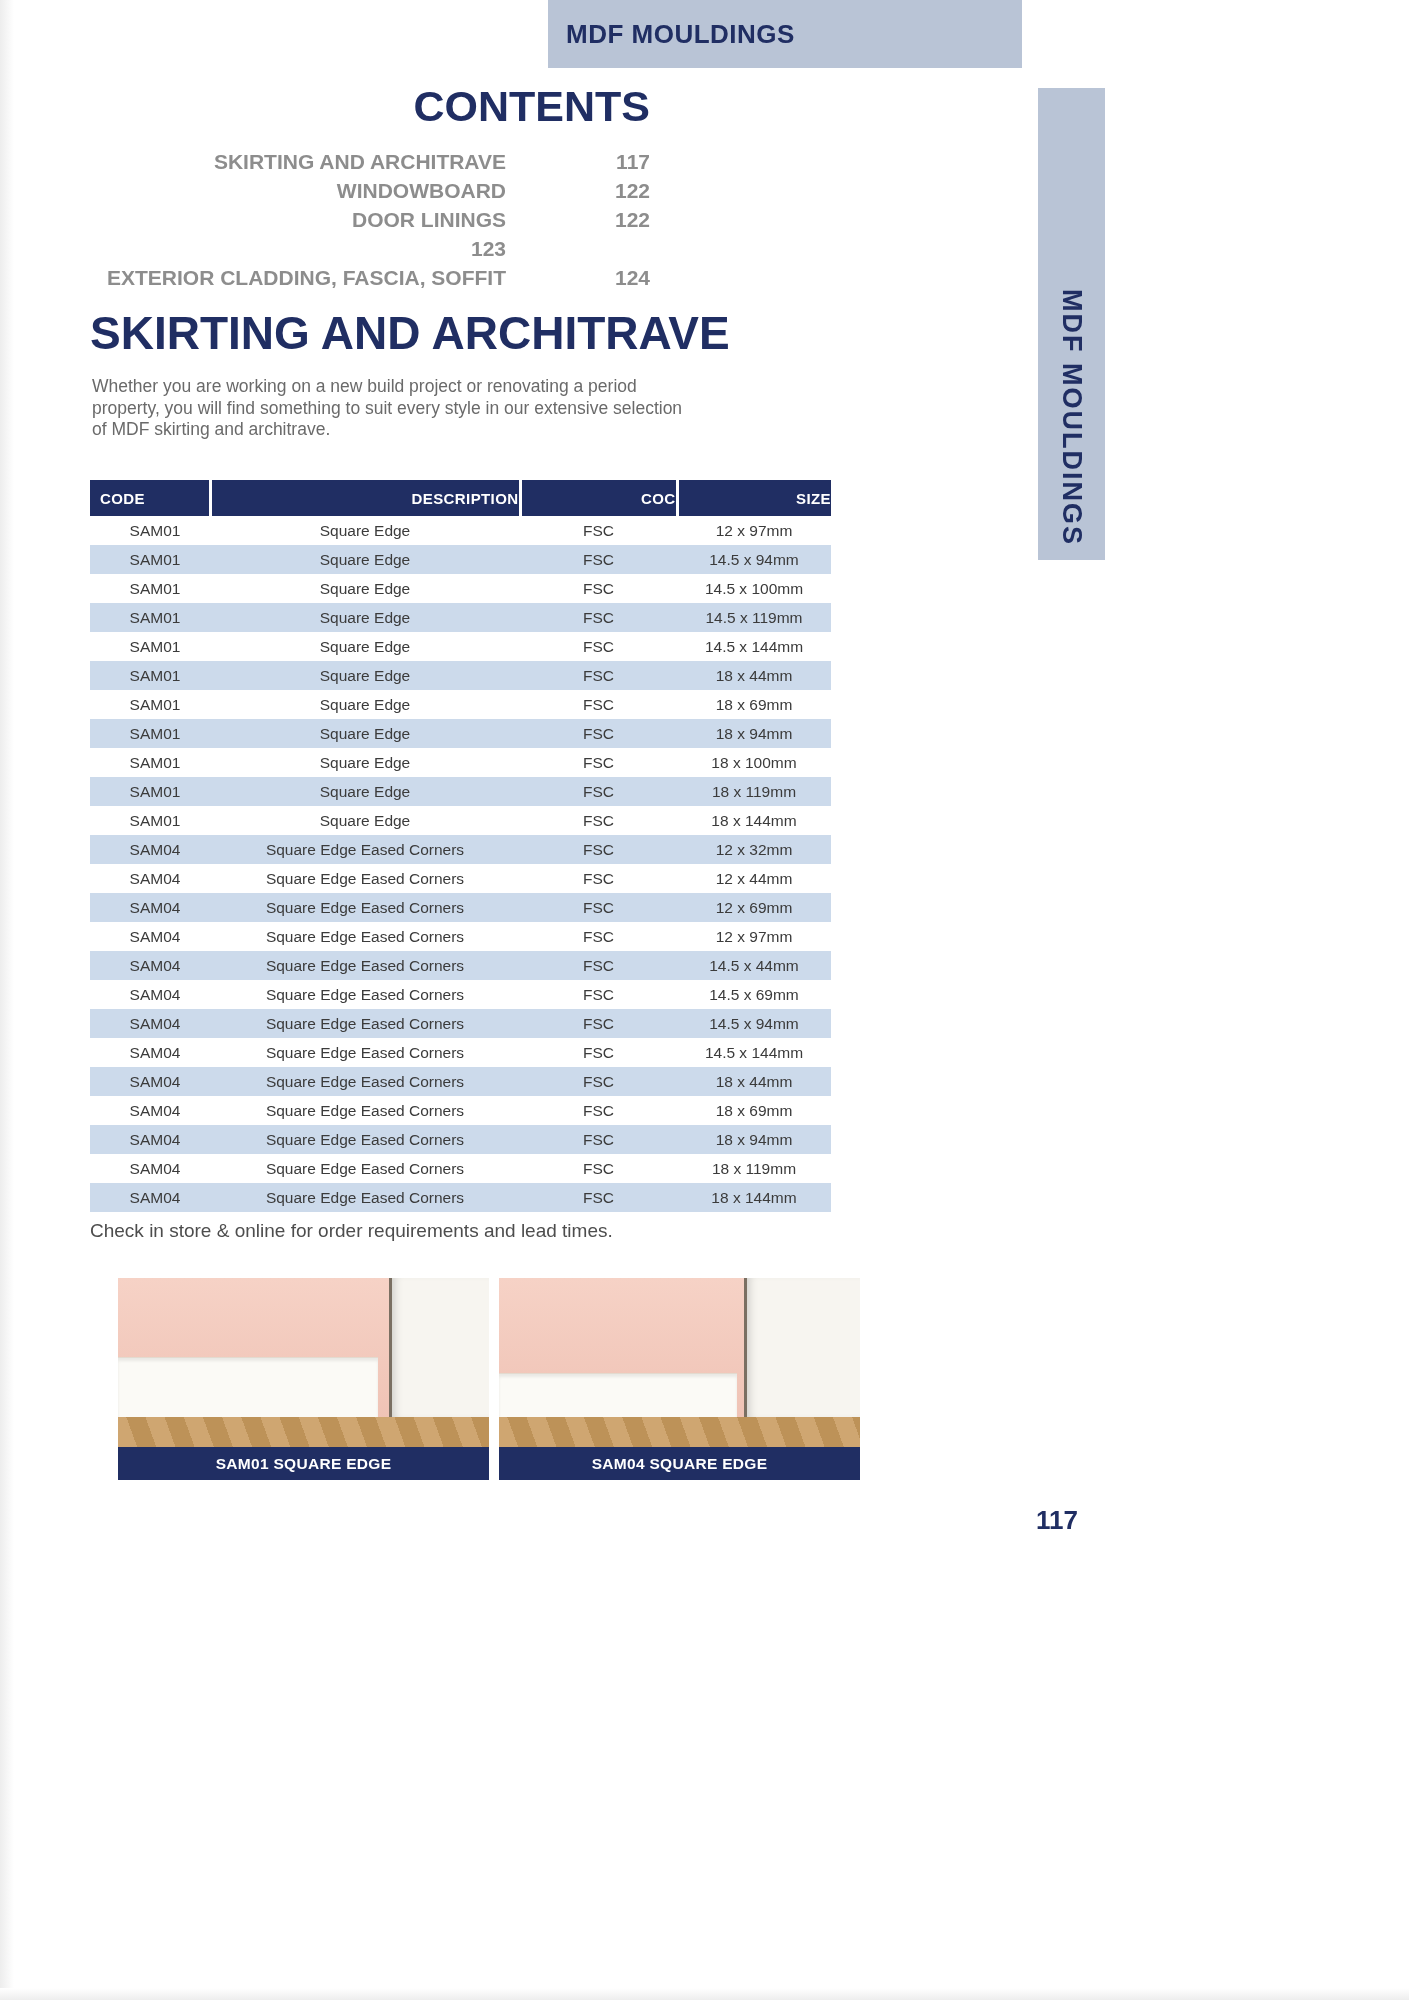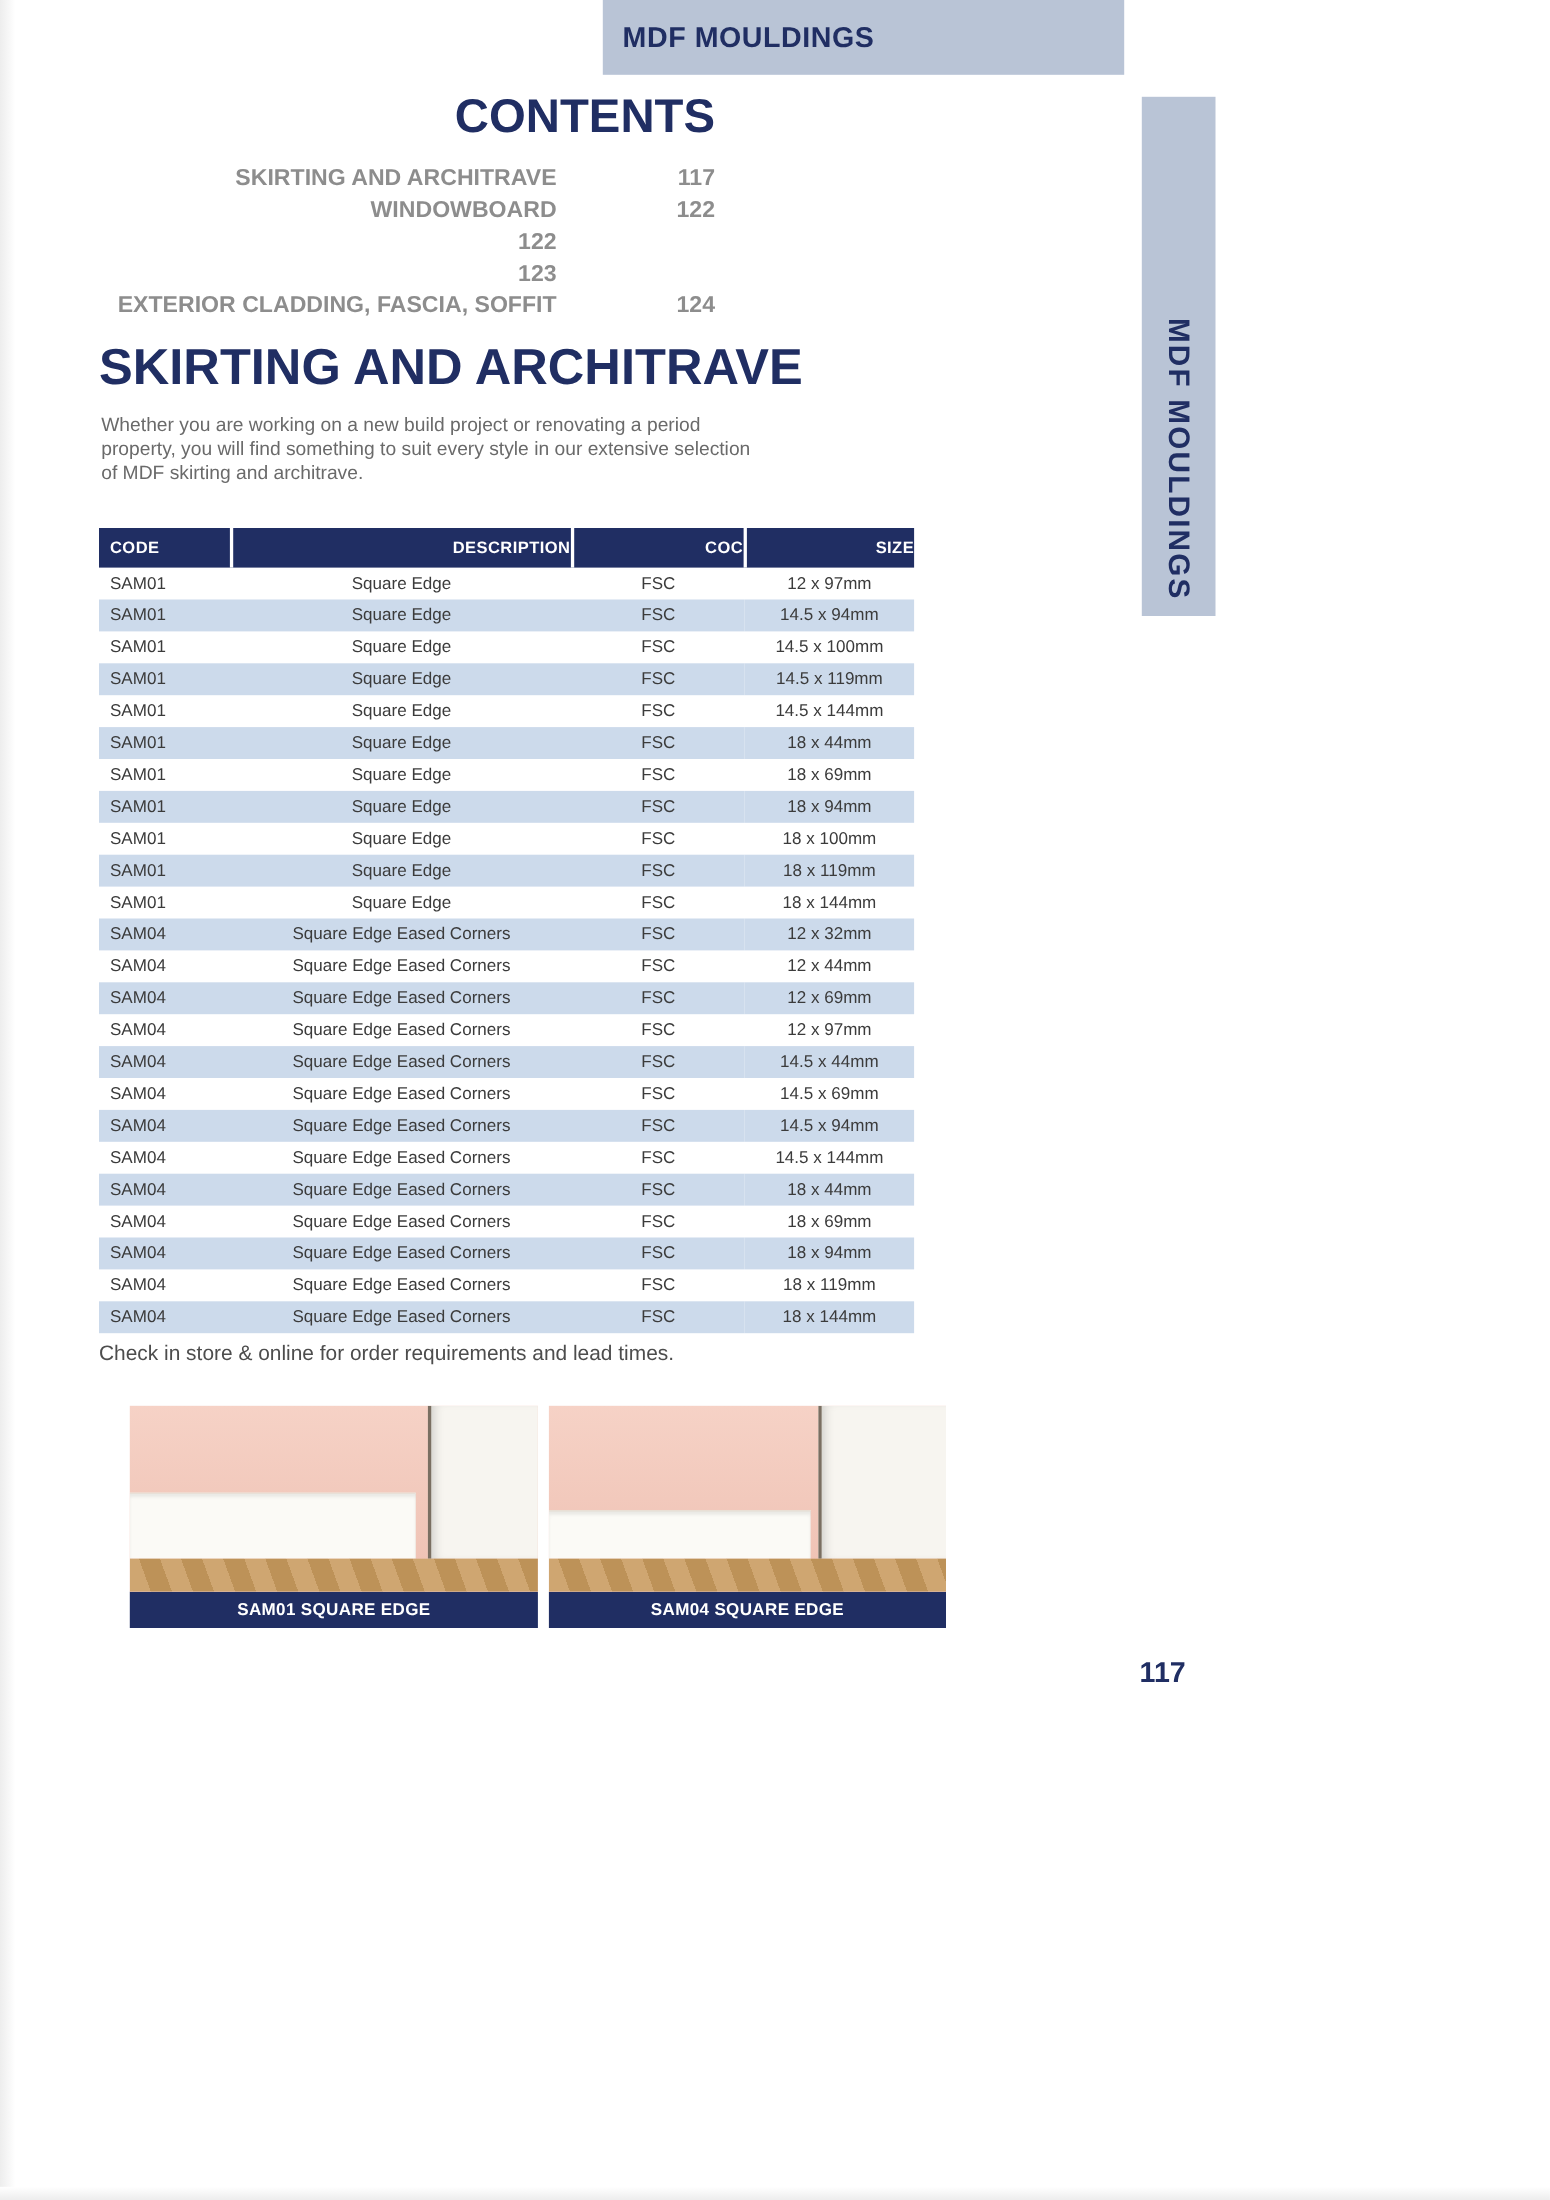--- a/index.html
+++ b/index.html
@@ -46,21 +46,21 @@
     position:absolute; left:90px; top:480px; width:741px;
     border-collapse:collapse; font-size:15.5px; table-layout:fixed;
   }
   table.products th {
     background:#202e63; color:#ffffff; font-weight:bold; font-size:15px;
     height:36px; letter-spacing:0.4px; text-align:right;
   }
   table.products th:first-child { text-align:left; padding-left:10px; }
   table.products th + th { border-left:3px solid #ffffff; }
   table.products td { height:29px; color:#3b3b3b; text-align:center; }
-  table.products td:first-child { text-align:left; padding-left:10px; }
+  table.products td:first-child { text-align:center; padding-left:10px; }
   table.products tr.alt td { background:#ccdaeb; }
 
   
   .footnote { position:absolute; left:90px; top:1218px; color:#4d4d4d; font-size:19px; line-height:26px; }
 
   
   .figures { position:absolute; left:90px; top:1278px; display:flex; gap:10px;margin-left:28px; }
   .figure { width:371px; }
   .figure:last-child { width:361px; }
   .photo { position:relative; height:169px; background:linear-gradient(180deg,#f6d2c6,#eec0b2); overflow:hidden; }
@@ -99,20 +99,21 @@
   <div>
       <div class="toc-row">
         <span class="toc-label">SKIRTING AND ARCHITRAVE</span>
         <span class="toc-page">117</span>
       </div>
       <div class="toc-row">
         <span class="toc-label">WINDOWBOARD</span>
         <span class="toc-page">122</span>
       </div>
       <div class="toc-row">
+        <span class="toc-label">DOOR LININGS</span>
         <span class="toc-page">122</span>
       </div>
       <div class="toc-row">
         <span class="toc-page">123</span>
       </div>
       <div class="toc-row">
         <span class="toc-label">EXTERIOR CLADDING, FASCIA, SOFFIT</span>
         <span class="toc-page">124</span>
       </div>
     </div>

